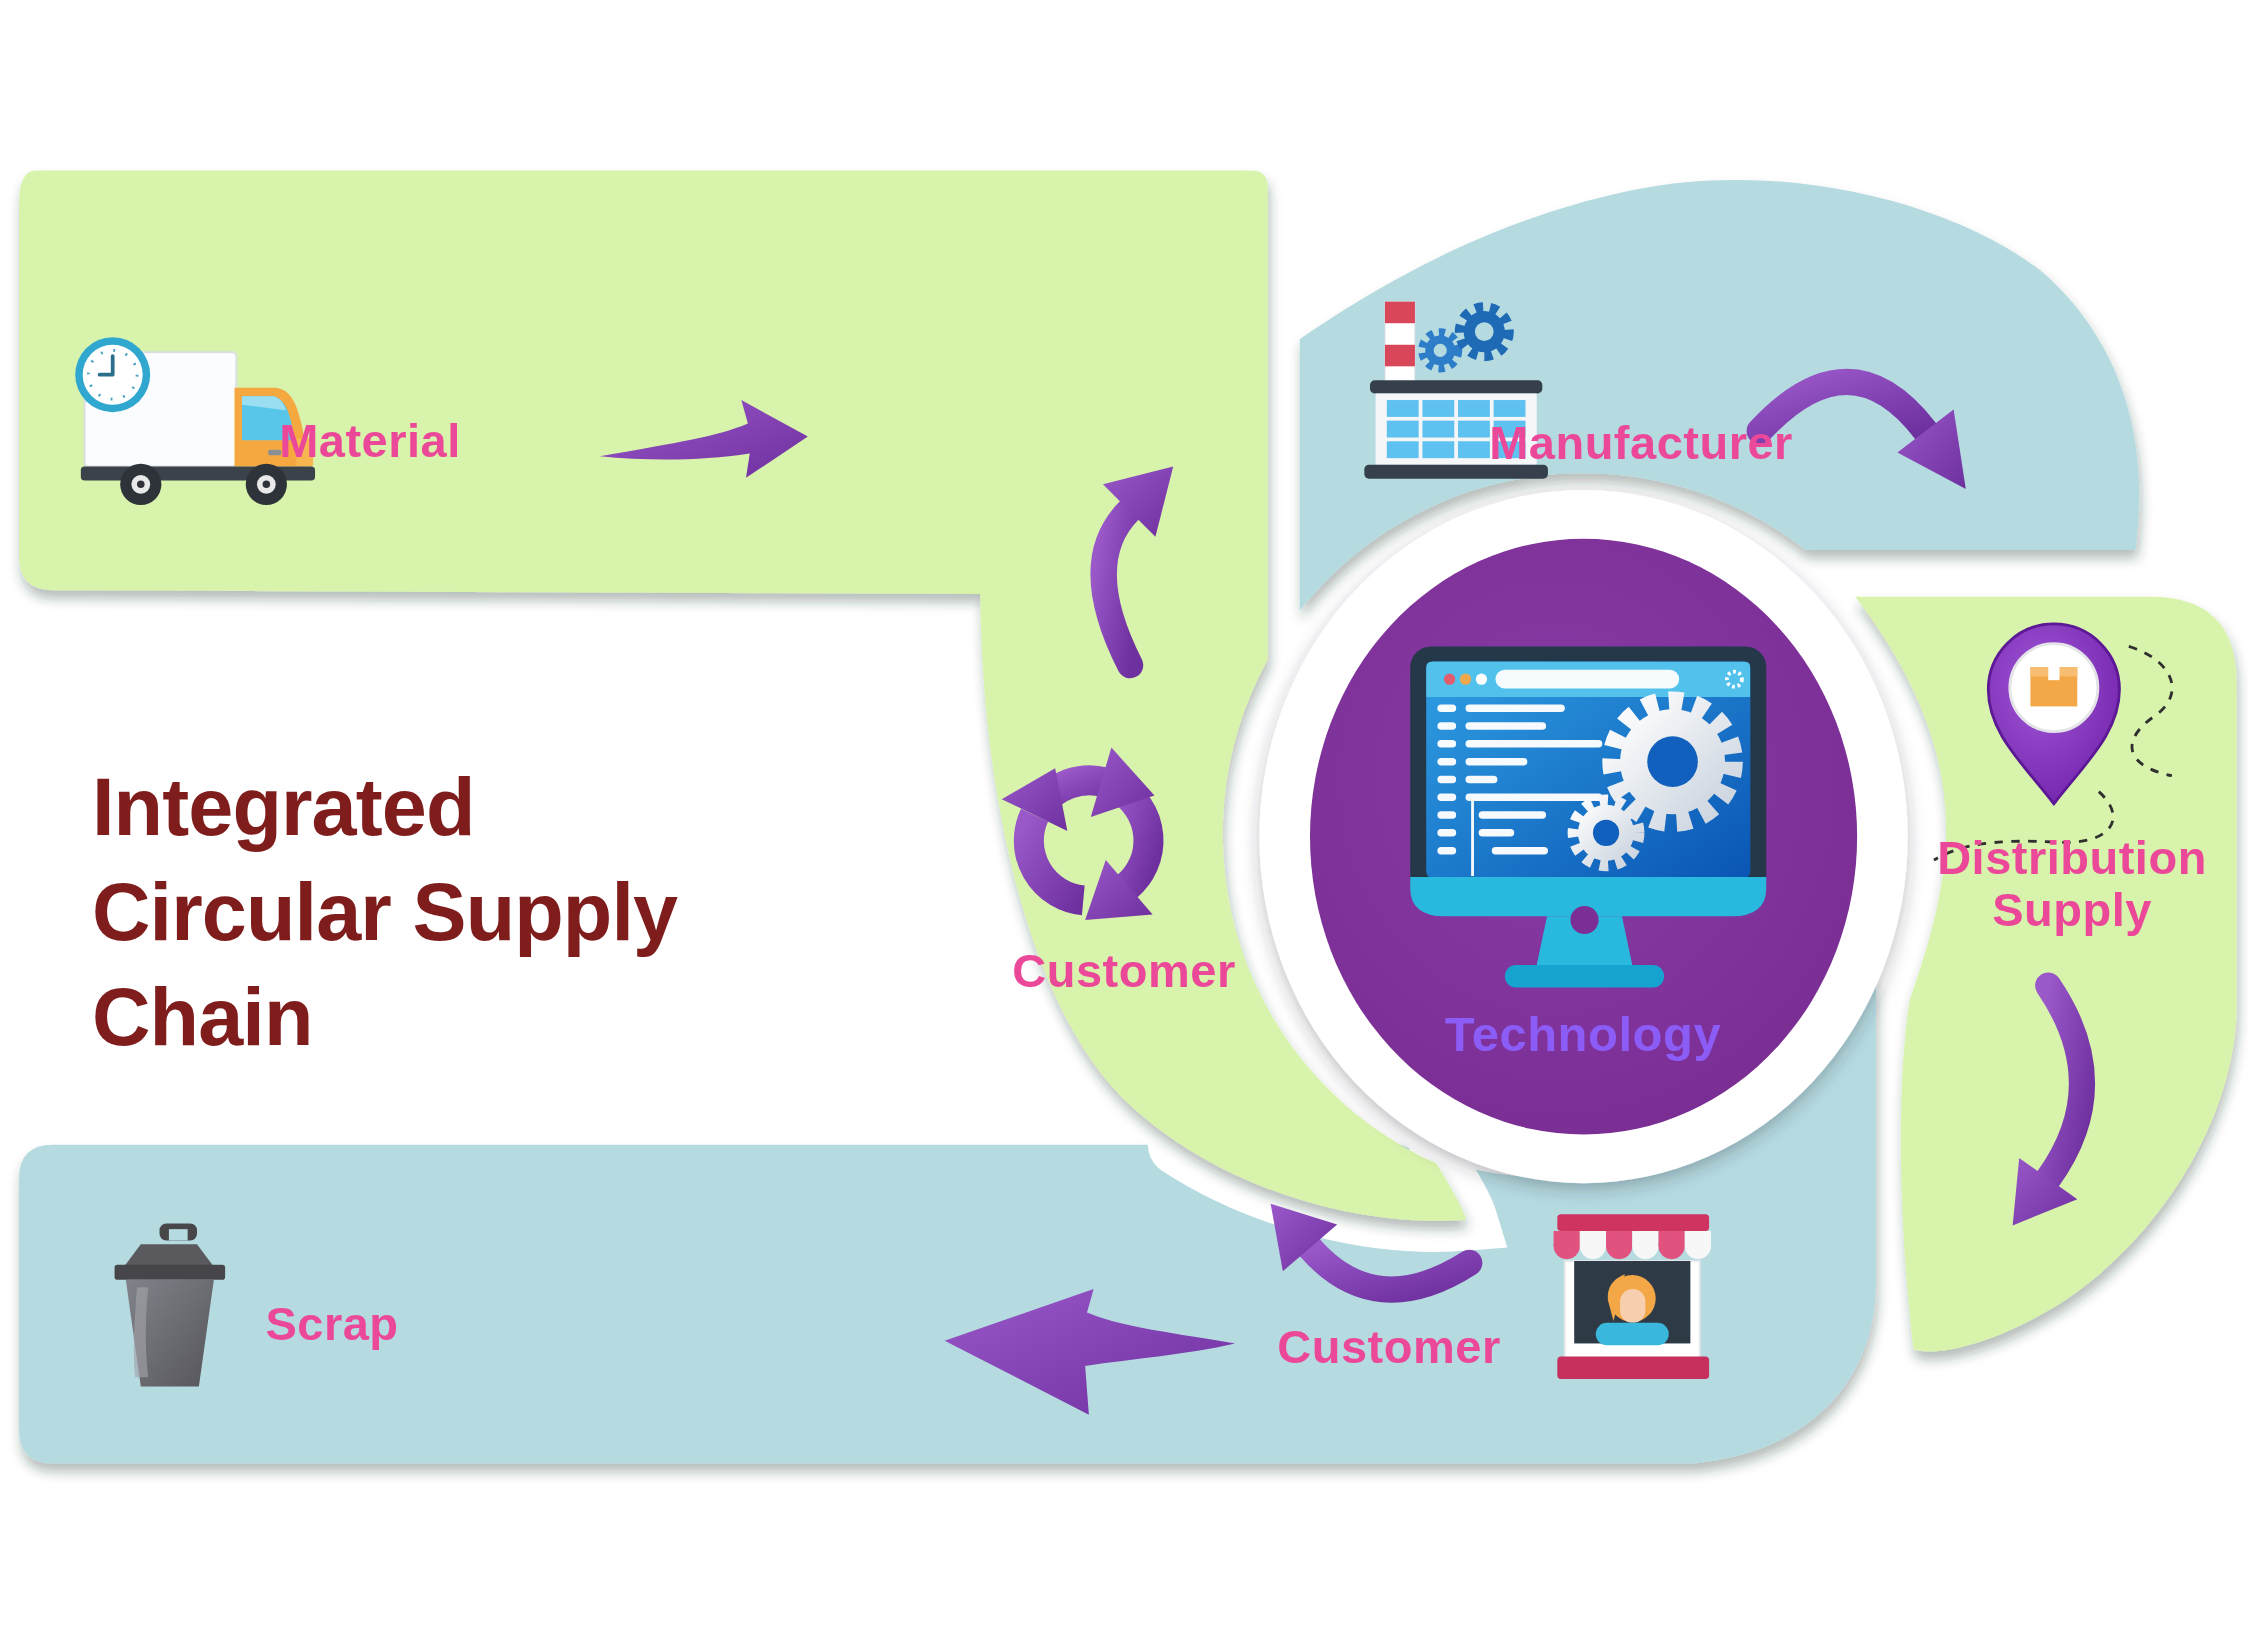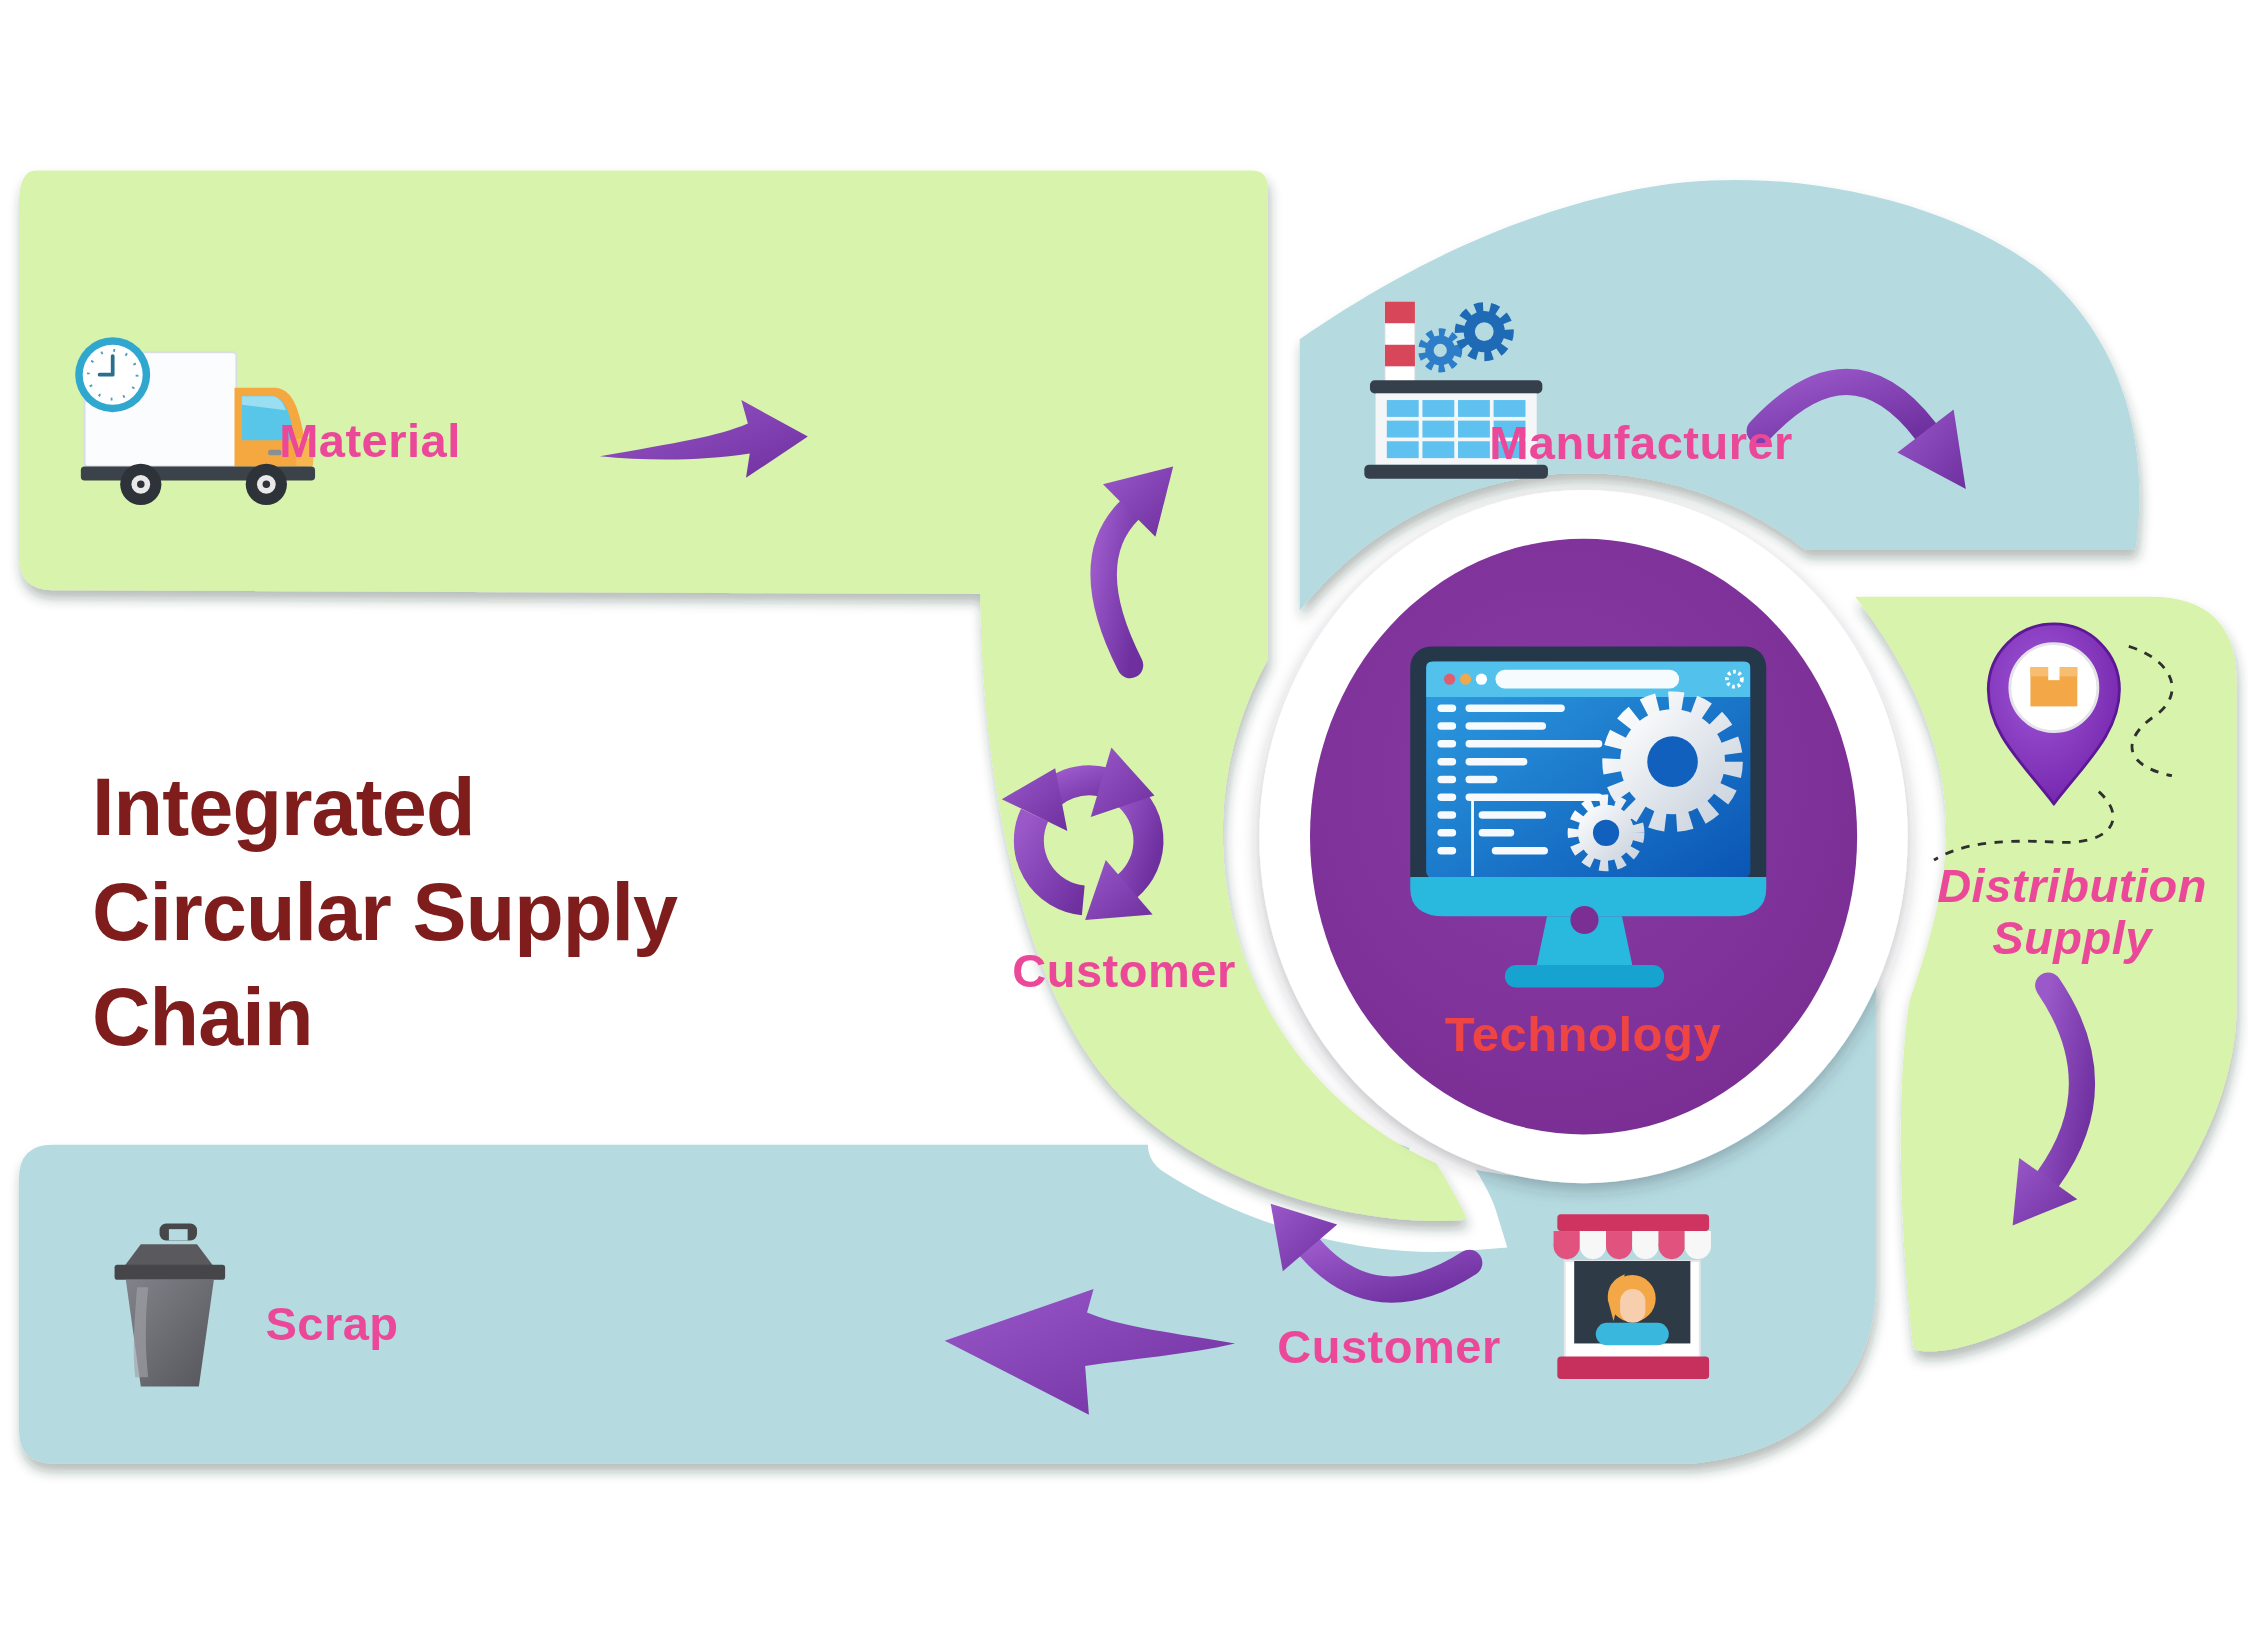--- a/index.html
+++ b/index.html
@@ -2,21 +2,21 @@
 <html style="font-size:15px"><head>
 <meta charset="utf-8">
 <style>
   html,body{margin:0;padding:0;background:#ffffff;}
   body{font-family:"Liberation Sans","DejaVu Sans",sans-serif;}
   .stage{position:relative;width:2249px;height:1647px;overflow:hidden;background:#fff;}
   .stage svg.bg{position:absolute;left:0;top:0;}
   .label{position:absolute;transform:translate(-50%,-50%);color:#ec4899;font-weight:700;
          font-size:47px;letter-spacing:0.5px;white-space:nowrap;}
   .label.two-line{text-align:center;line-height:52px;}
-  .label.white{color:#ef4444;font-weight:700;}
+  .label.white{color:#8b5cf6;font-weight:700;}
   .title{position:absolute;left:92px;top:755px;color:#7f1d1d;font-weight:700;
          font-size:81px;line-height:105px;letter-spacing:-0.9px;}
   .title div{white-space:nowrap;}
 </style>
 </head>
 <body>
 
 <div class="stage">
 
 <svg class="bg" width="2249" height="1647" viewBox="0 0 2400 1758">
@@ -276,21 +276,21 @@
 </svg>
 
 <div class="title">
   <div>Integrated</div>
   <div>Circular Supply</div>
   <div>Chain</div>
 </div>
 
 <div class="label" style="left:370px;top:440px;">Material</div>
 <div class="label" style="left:1641px;top:442px;">Manufacturer</div>
-<div class="label two-line" style="left:2072px;top:912px;font-style:italic;">
+<div class="label two-line" style="left:2072px;top:884px;">
   <div>Distribution</div>
   <div>Supply</div>
 </div>
 <div class="label white" style="left:1583px;top:1034px;font-size:49px;">Technology</div>
 <div class="label" style="left:1124px;top:970px;">Customer</div>
 <div class="label" style="left:1389px;top:1346px;">Customer</div>
 <div class="label" style="left:316px;top:1323px;margin-left:16px;">Scrap</div>
 
 </div>
 

